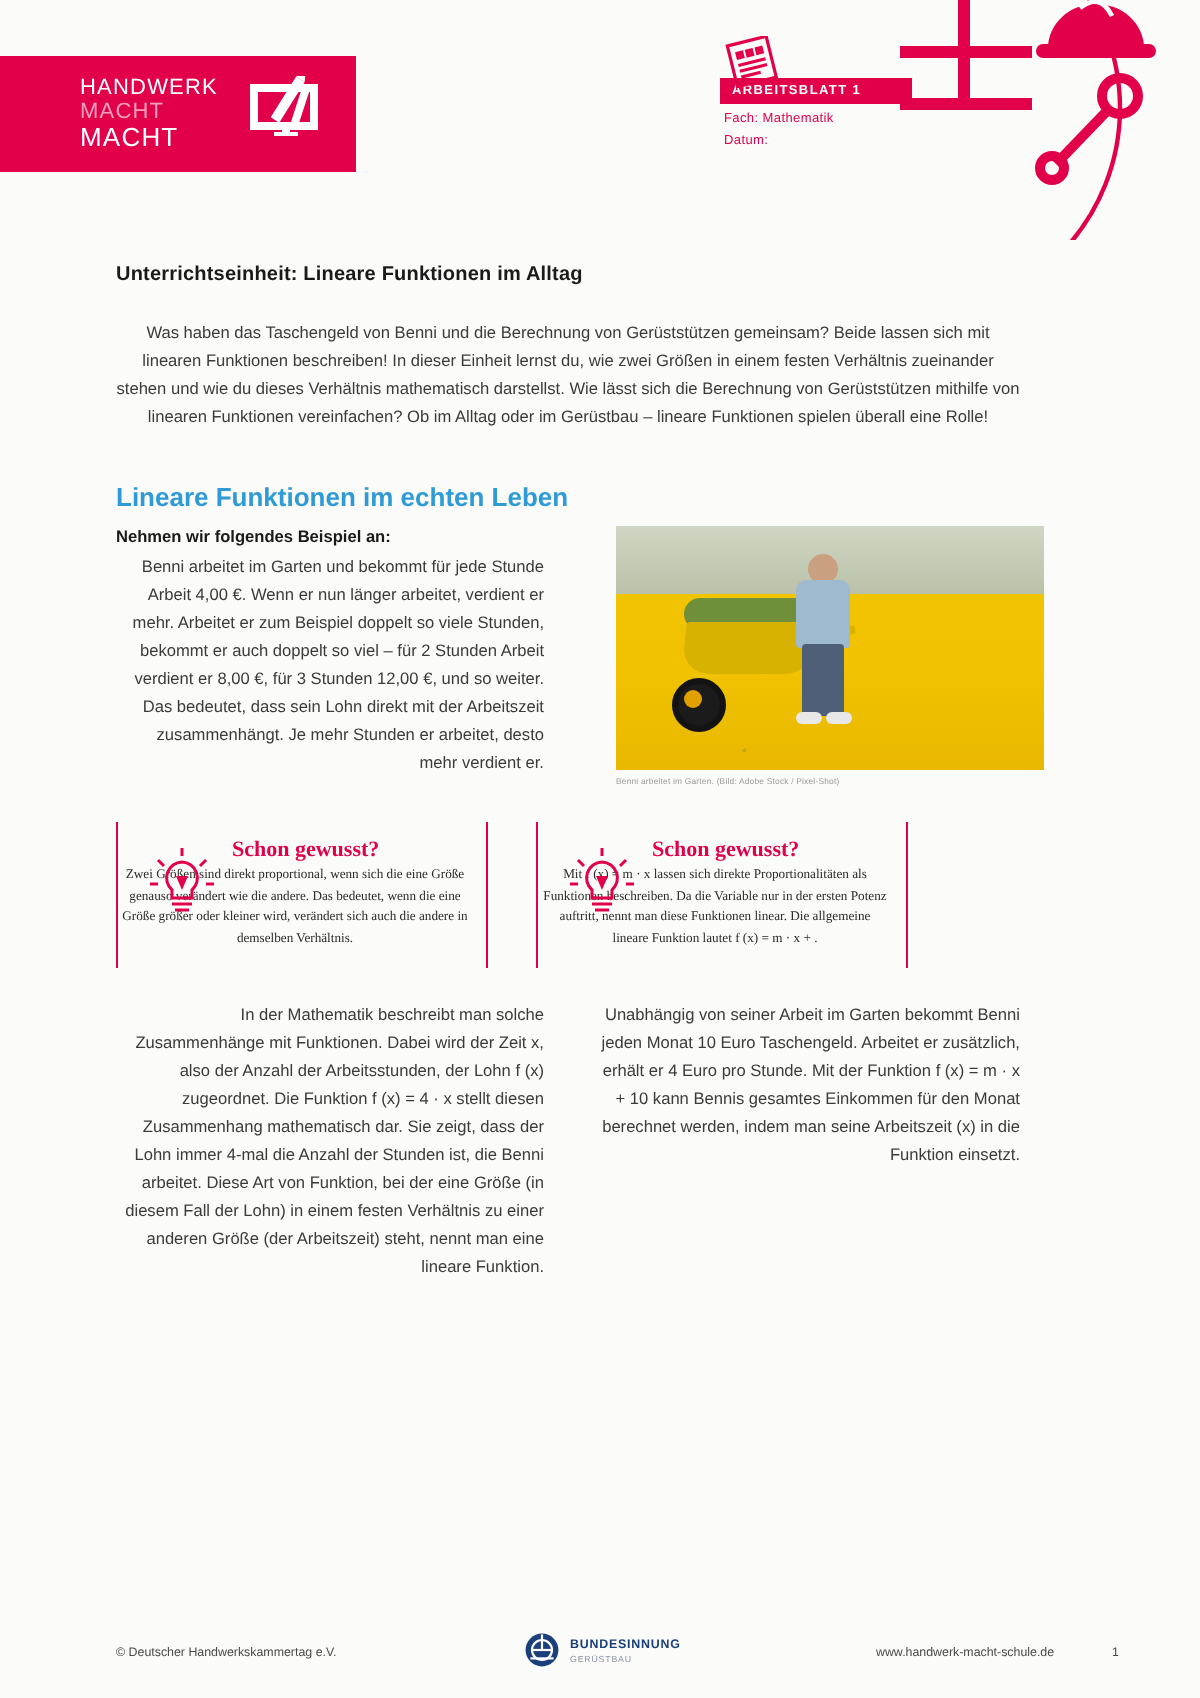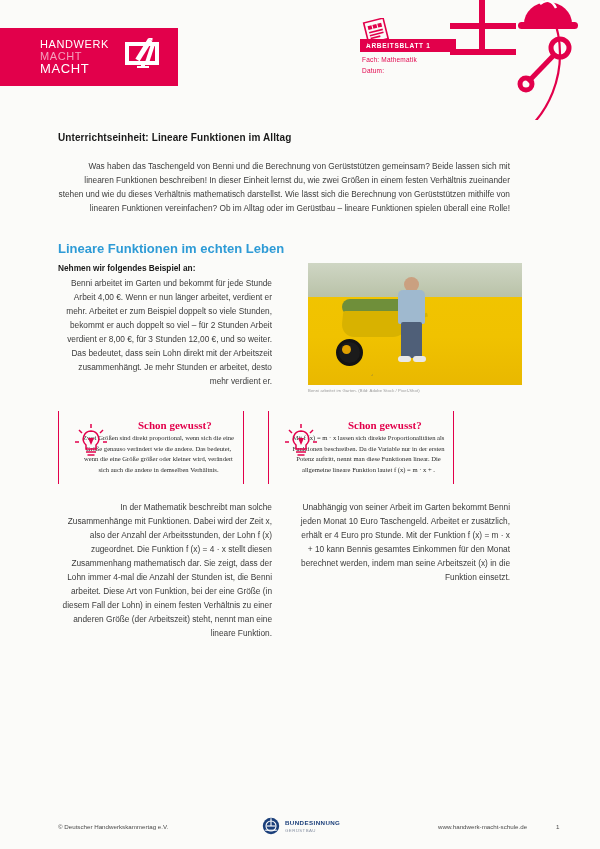--- a/index.html
+++ b/index.html
@@ -107,21 +107,21 @@
     color: #2e9bd6;
     letter-spacing: -0.1px;
     margin-top: 6px;
   }
   .intro {
     font-size: 8.3px;
     line-height: 14px;
     color: #3b3b3b;
     margin-top: 16px;
     width: 452px;
-    text-align: right;
+    text-align: center;
   }
 
   .section-head {
     font-size: 13px;
     font-weight: bold;
     color: #2e9bd6;
     margin-top: 26px;
   }
 
   .cols {
@@ -211,21 +211,21 @@
   .fact-row {
     display: flex;
     gap: 24px;
     margin-top: 18px;
   }
   .fact {
     width: 186px;
     border-left: 1.6px solid #e2004b;
     border-right: 1.6px solid #e2004b;
     box-sizing: border-box;
-    padding: 8px 8px 9px 23px;
+    padding: 8px 8px 9px 1px;
     position: relative;
   }
   .fact-title {
     font-family: "Liberation Serif", serif;
     font-size: 11px;
     font-weight: bold;
     color: #e2004b;
     margin-left: 56px;
     margin-bottom: 2px;
   }

